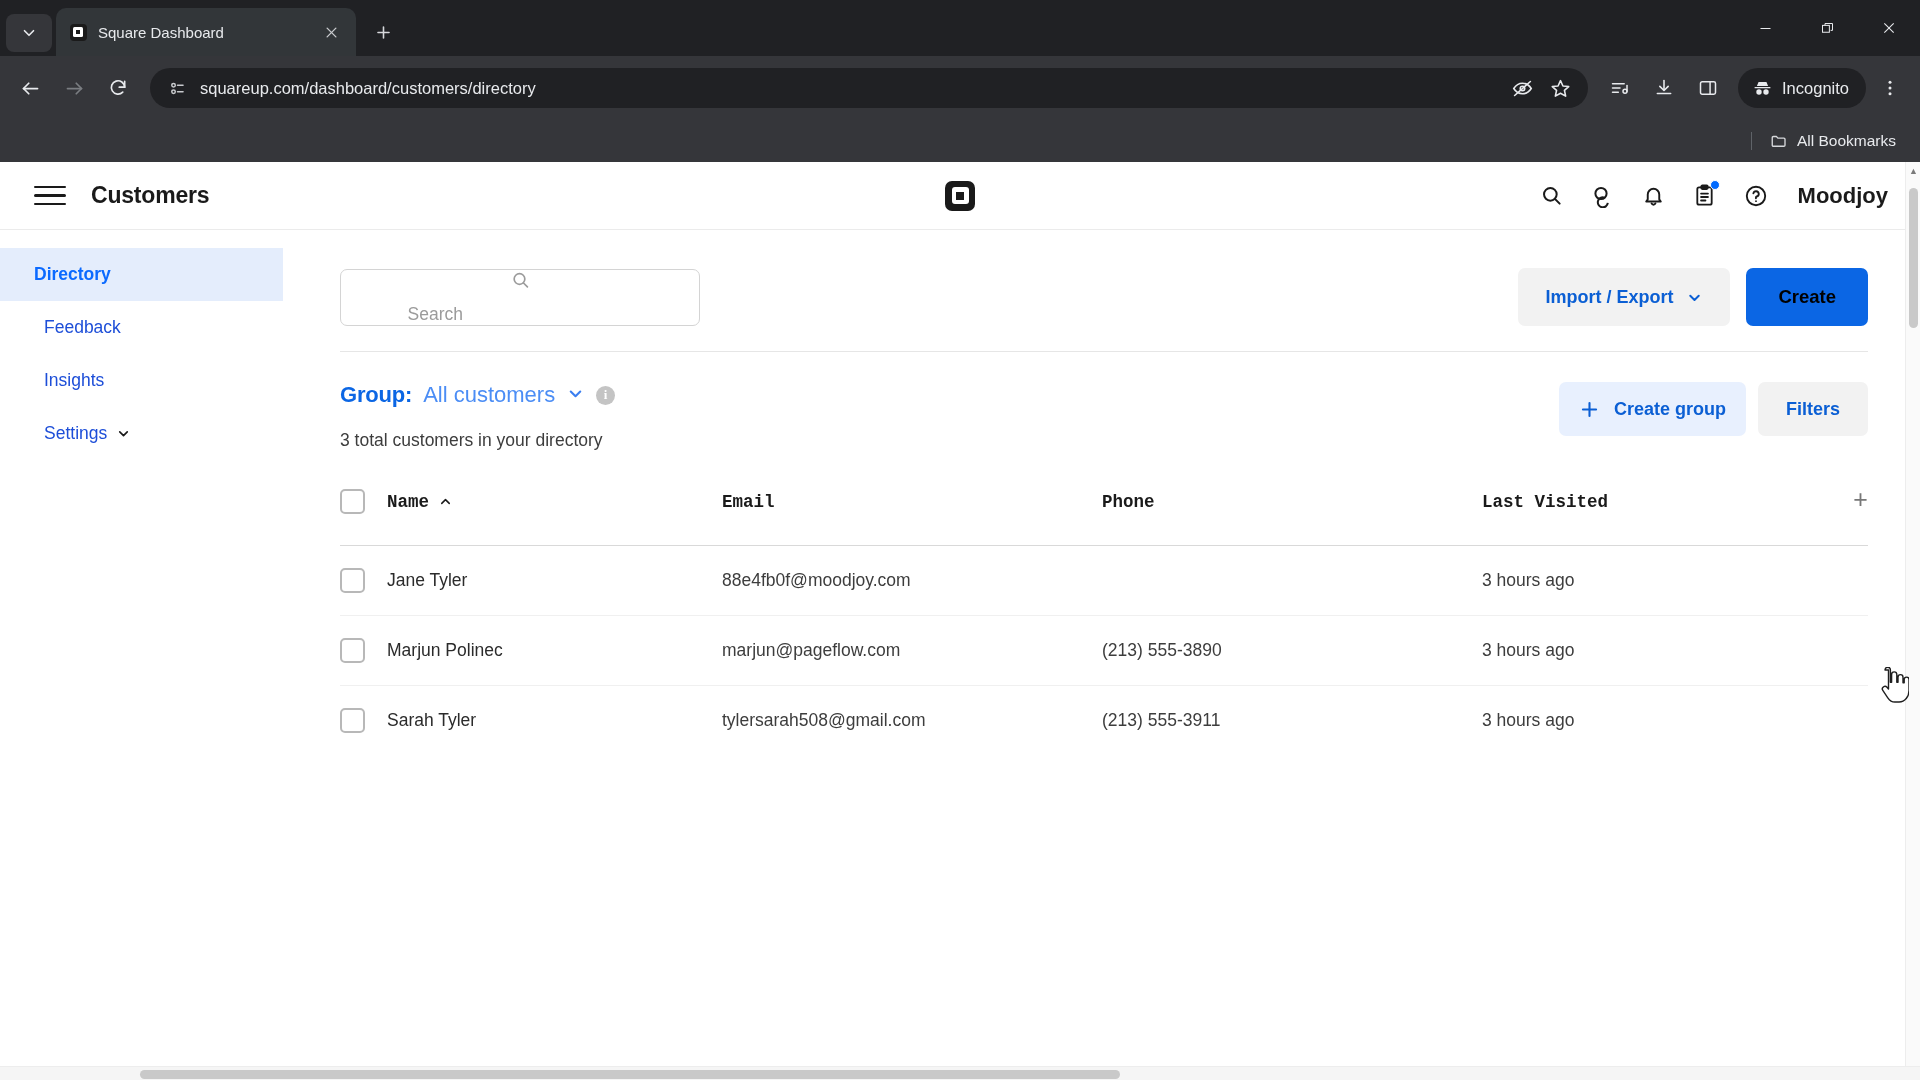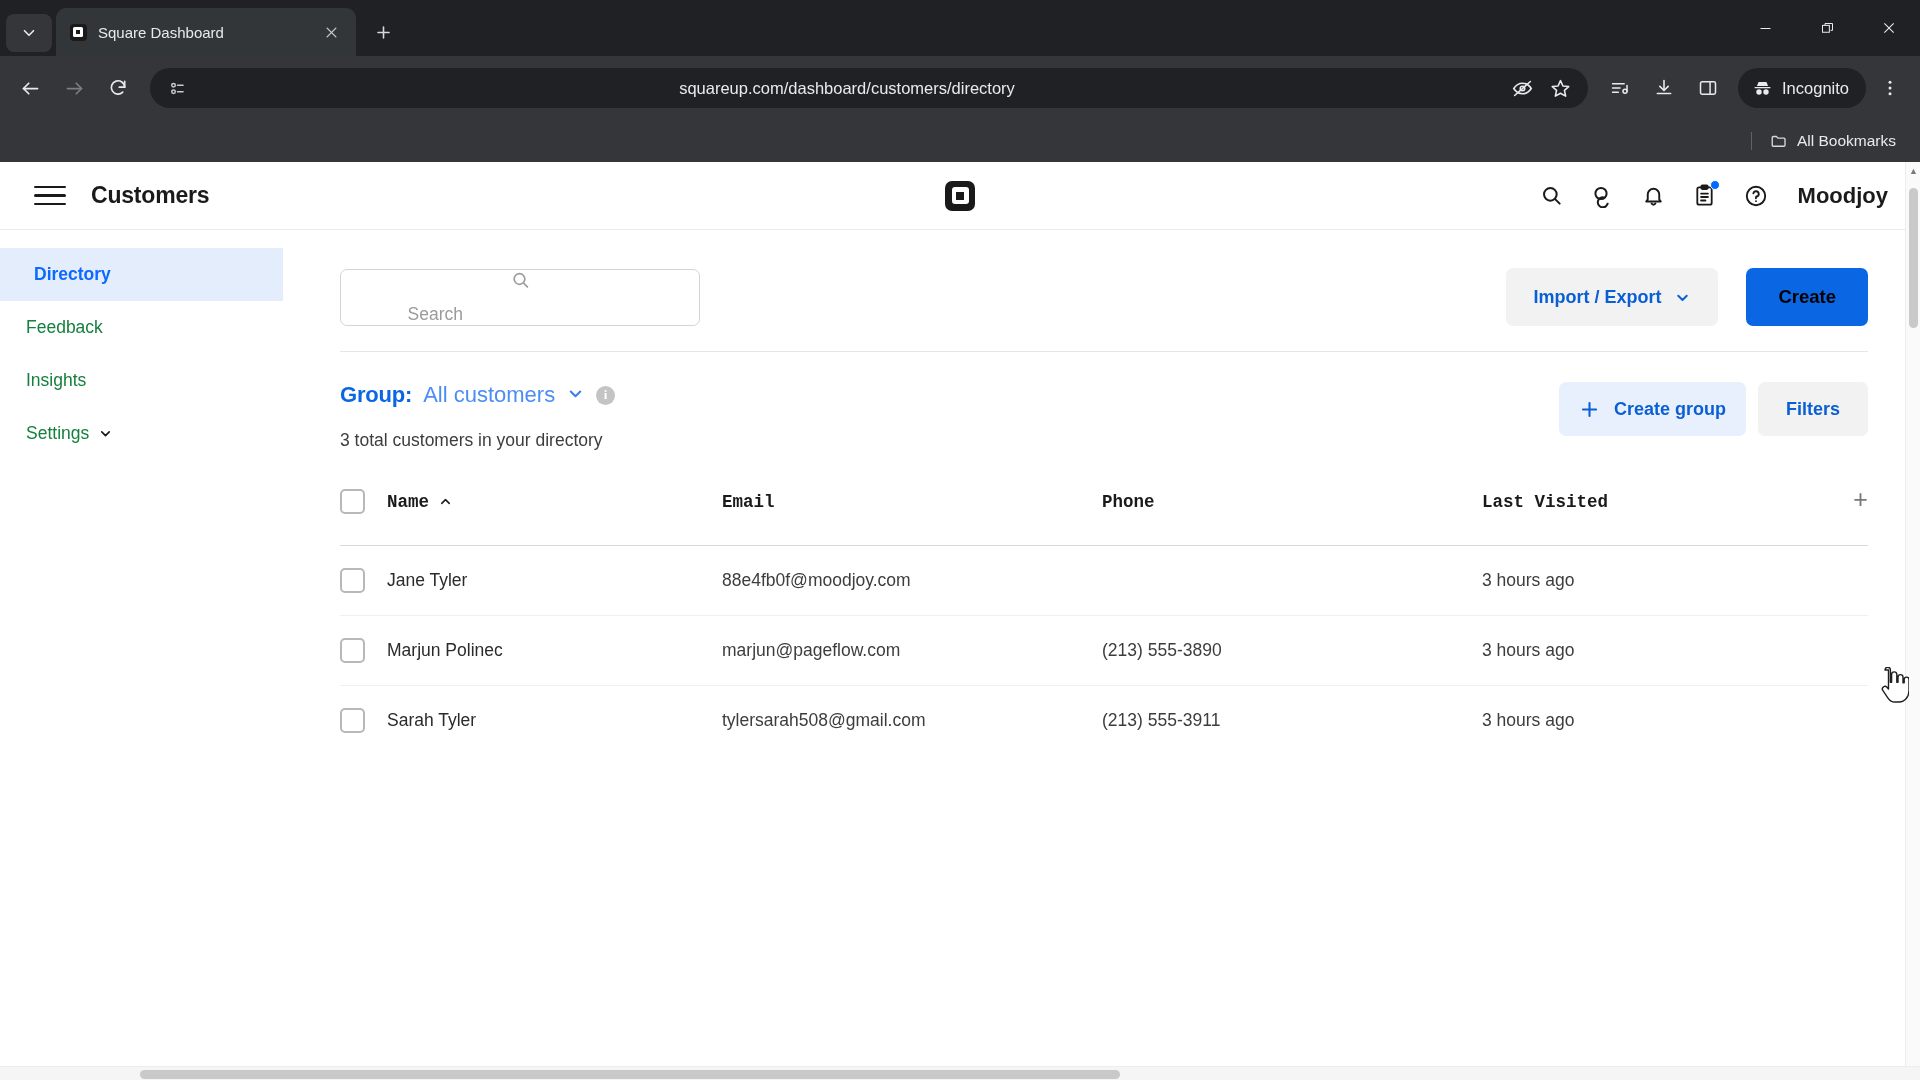--- a/index.html
+++ b/index.html
@@ -62,21 +62,21 @@
   .tb-btn {
     width: 40px; height: 40px; border-radius: 50%; display: flex;
     align-items: center; justify-content: center; flex: none;
   }
   .omnibox {
     flex: 1; height: 40px; background: #202124; border-radius: 20px;
     display: flex; align-items: center; padding: 0 12px 0 16px; gap: 12px;
     margin: 0 8px; min-width: 0;
   }
   .omni-icon { width: 22px; height: 22px; display: flex; align-items: center; justify-content: center; flex: none; }
-  .omni-url { color: #e8eaed; font-size: 16.5px; flex: 1; white-space: nowrap; overflow: hidden; text-align: center; }
+  .omni-url { color: #e8eaed; font-size: 16.5px; flex: 1; white-space: nowrap; overflow: hidden; }
   .omni-right { display: flex; align-items: center; gap: 6px; flex: none; }
   .omni-act { width: 32px; height: 32px; display: flex; align-items: center; justify-content: center; }
 
   .incognito-pill {
     height: 40px; border-radius: 20px; background: #202124; display: flex;
     align-items: center; gap: 9px; padding: 0 17px 0 14px; margin-left: 6px; flex: none;
   }
   .incognito-pill span { color: #e8eaed; font-size: 16.5px; white-space: nowrap; }
 
   .bookmarkbar {
@@ -110,43 +110,43 @@
   .hicon { width: 46px; height: 46px; display: flex; align-items: center;
     justify-content: center; border-radius: 50%; position: relative; }
   .badge { position: absolute; top: 7px; right: 8px; width: 10px; height: 10px;
     border-radius: 50%; background: #006aff; border: 1.5px solid #fff; }
   .username { font-size: 22px; font-weight: 600; color: #1a1a1a; margin-left: 14px; }
 
   .body-area { flex: 1; display: flex; min-height: 0; }
 
   .sidebar { width: 283px; flex: none; padding-top: 18px; background: #fff; }
   .side-item {
-    height: 53px; display: flex; align-items: center; padding-left: 26px;
-    font-size: 17.5px; color: #15803d;
+    height: 53px; display: flex; align-items: center; padding-left: 44px;
+    font-size: 17.5px; color: #1d4ed8;
   }
   .side-item.active { background: #e4edfc; color: #0b6aff; font-weight: 600;
     border-left: 4px solid transparent; padding-left: 30px; }
   .side-item .chev { margin-left: 9px; display: flex; }
 
   .content { flex: 1; min-width: 0; padding-right: 20px; position: relative; }
 
   .toolrow {
     display: flex; align-items: center; padding: 38px 0 0 57px; gap: 20px;
   }
   .searchbox {
     width: 360px; height: 57px; border: 1px solid #d4d4d4; border-radius: 7px;
     display: flex; align-items: center; padding: 0 16px; gap: 14px; background: #fff; flex-direction: column;
   }
   .searchbox input {
     border: none; outline: none; font-size: 17.5px; color: #1a1a1a;
     font-family: "Liberation Sans", sans-serif; flex: 1; background: transparent;
   }
   .searchbox input::placeholder { color: #9b9b9b; }
 
-  .toolrow-right { margin-left: auto; display: flex; align-items: center; gap: 28px; padding-right: 32px; }
+  .toolrow-right { margin-left: auto; display: flex; align-items: center; gap: 16px; padding-right: 32px; }
   .btn-importexport {
     height: 58px; background: #f2f2f2; border-radius: 7px; display: flex;
     align-items: center; gap: 13px; padding: 0 27px; color: #0b5fd4;
     font-size: 18px; font-weight: 700; border: none; cursor: pointer;
     font-family: "Liberation Sans", sans-serif;
   }
   .btn-create {
     height: 58px; background: #0b66e4; border-radius: 7px; color: #000000;
     font-size: 18.5px; font-weight: 700; padding: 0 32px; border: none;
     cursor: pointer; font-family: "Liberation Sans", sans-serif;

